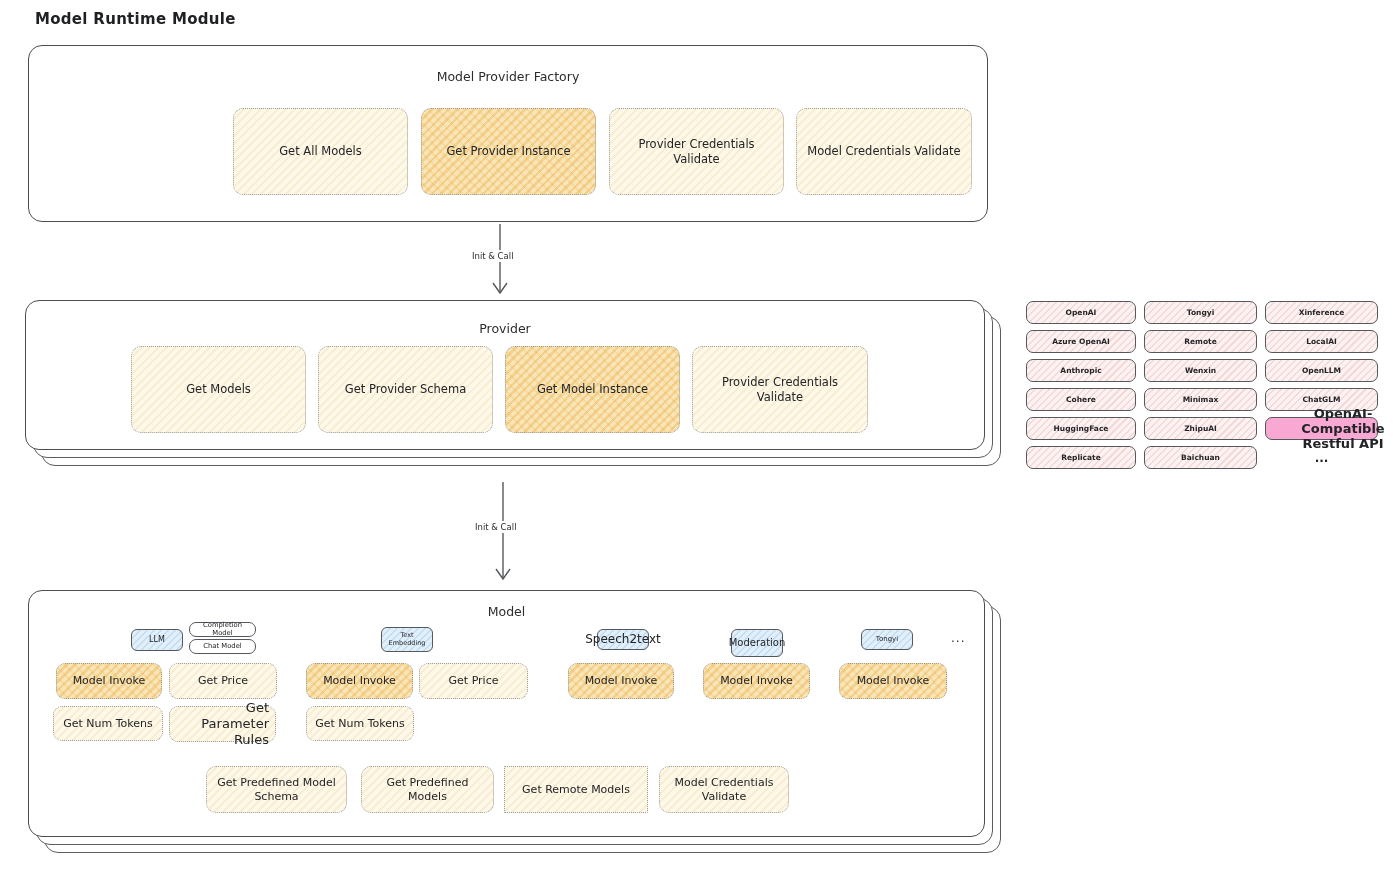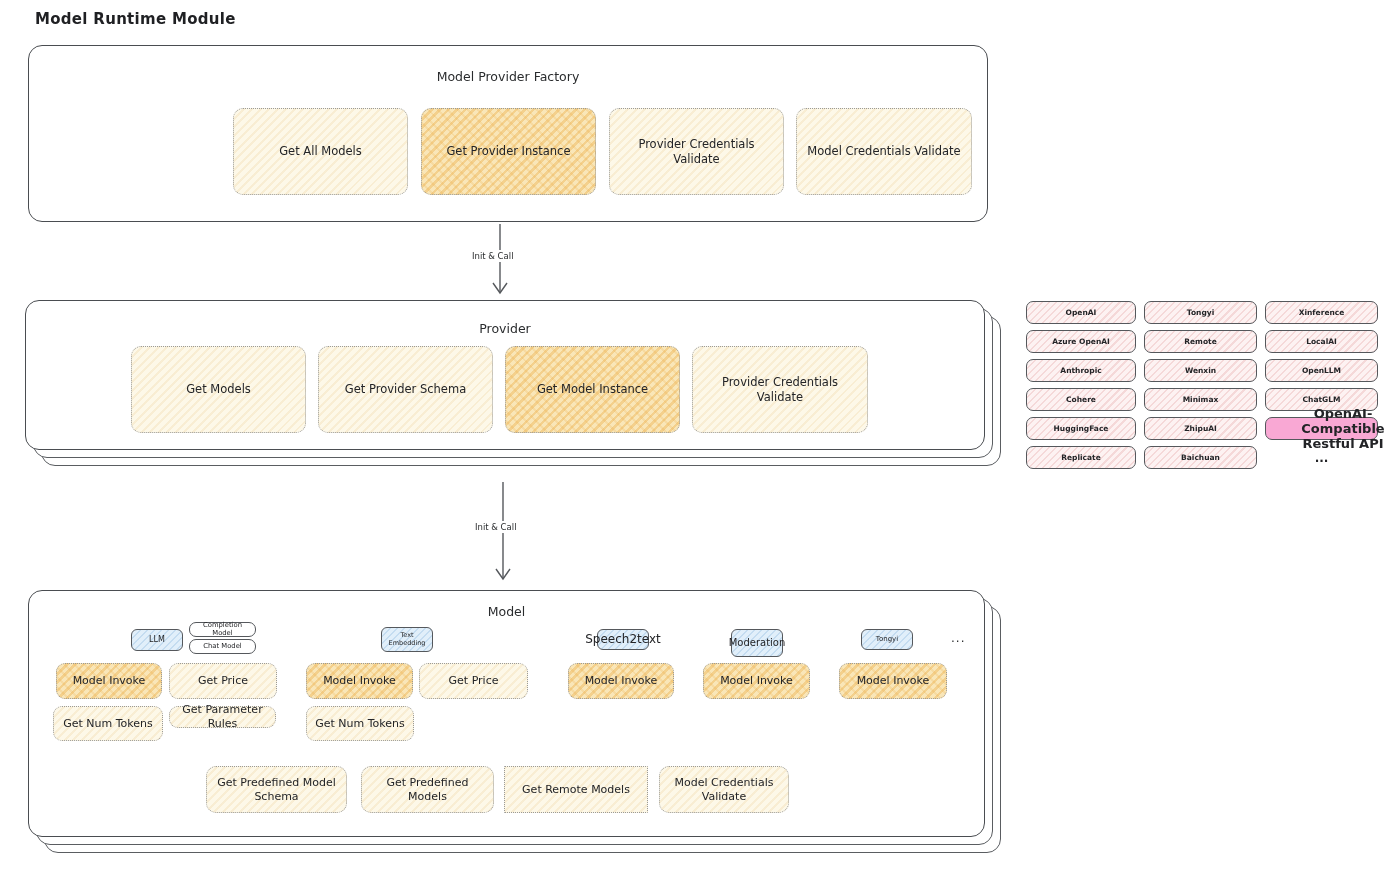--- a/index.html
+++ b/index.html
@@ -142,21 +142,21 @@
 
     <div class="node hl" style="left:27px;top:72px;width:106px;height:36px;border-radius:9px;font-size:11px;">Model Invoke</div>
     <div class="node cream" style="left:140px;top:72px;width:108px;height:36px;border-radius:9px;font-size:11px;">Get Price</div>
     <div class="node hl" style="left:277px;top:72px;width:107px;height:36px;border-radius:9px;font-size:11px;">Model Invoke</div>
     <div class="node cream" style="left:390px;top:72px;width:109px;height:36px;border-radius:9px;font-size:11px;">Get Price</div>
     <div class="node hl" style="left:539px;top:72px;width:106px;height:36px;border-radius:9px;font-size:11px;">Model Invoke</div>
     <div class="node hl" style="left:674px;top:72px;width:107px;height:36px;border-radius:9px;font-size:11px;">Model Invoke</div>
     <div class="node hl" style="left:810px;top:72px;width:108px;height:36px;border-radius:9px;font-size:11px;">Model Invoke</div>
 
     <div class="node cream" style="left:24px;top:115px;width:110px;height:35px;border-radius:9px;font-size:11px;">Get Num Tokens</div>
-    <div class="node cream" style="left:140px;top:115px;width:107px;height:22px;border-radius:9px;font-size:11px;">Get Parameter Rules</div>
+    <div class="node cream" style="left:140px;top:115px;width:107px;height:36px;border-radius:9px;font-size:13px;text-align:right;">Get Parameter Rules</div>
     <div class="node cream" style="left:277px;top:115px;width:108px;height:35px;border-radius:9px;font-size:11px;">Get Num Tokens</div>
 
     <div class="node cream" style="left:177px;top:175px;width:141px;height:47px;border-radius:10px;font-size:11px;">Get Predefined Model Schema</div>
     <div class="node cream" style="left:332px;top:175px;width:133px;height:47px;border-radius:10px;font-size:11px;">Get Predefined Models</div>
     <div class="node cream" style="left:475px;top:175px;width:144px;height:47px;border-radius:1px;font-size:11px;">Get Remote Models</div>
     <div class="node cream" style="left:630px;top:175px;width:130px;height:47px;border-radius:10px;font-size:11px;">Model Credentials Validate</div>
   </div>
 
 </div>
 

